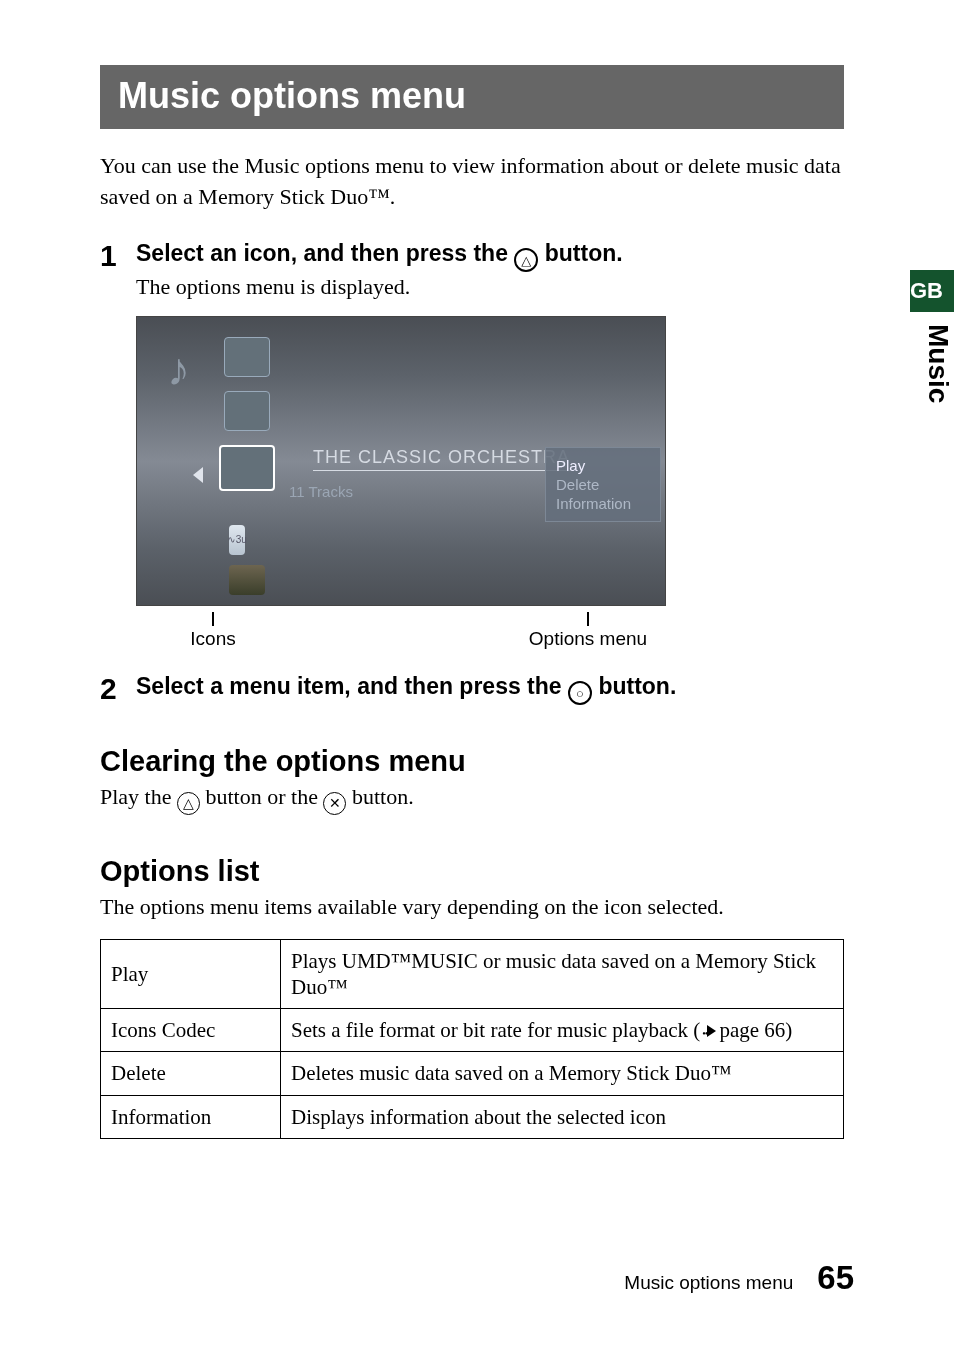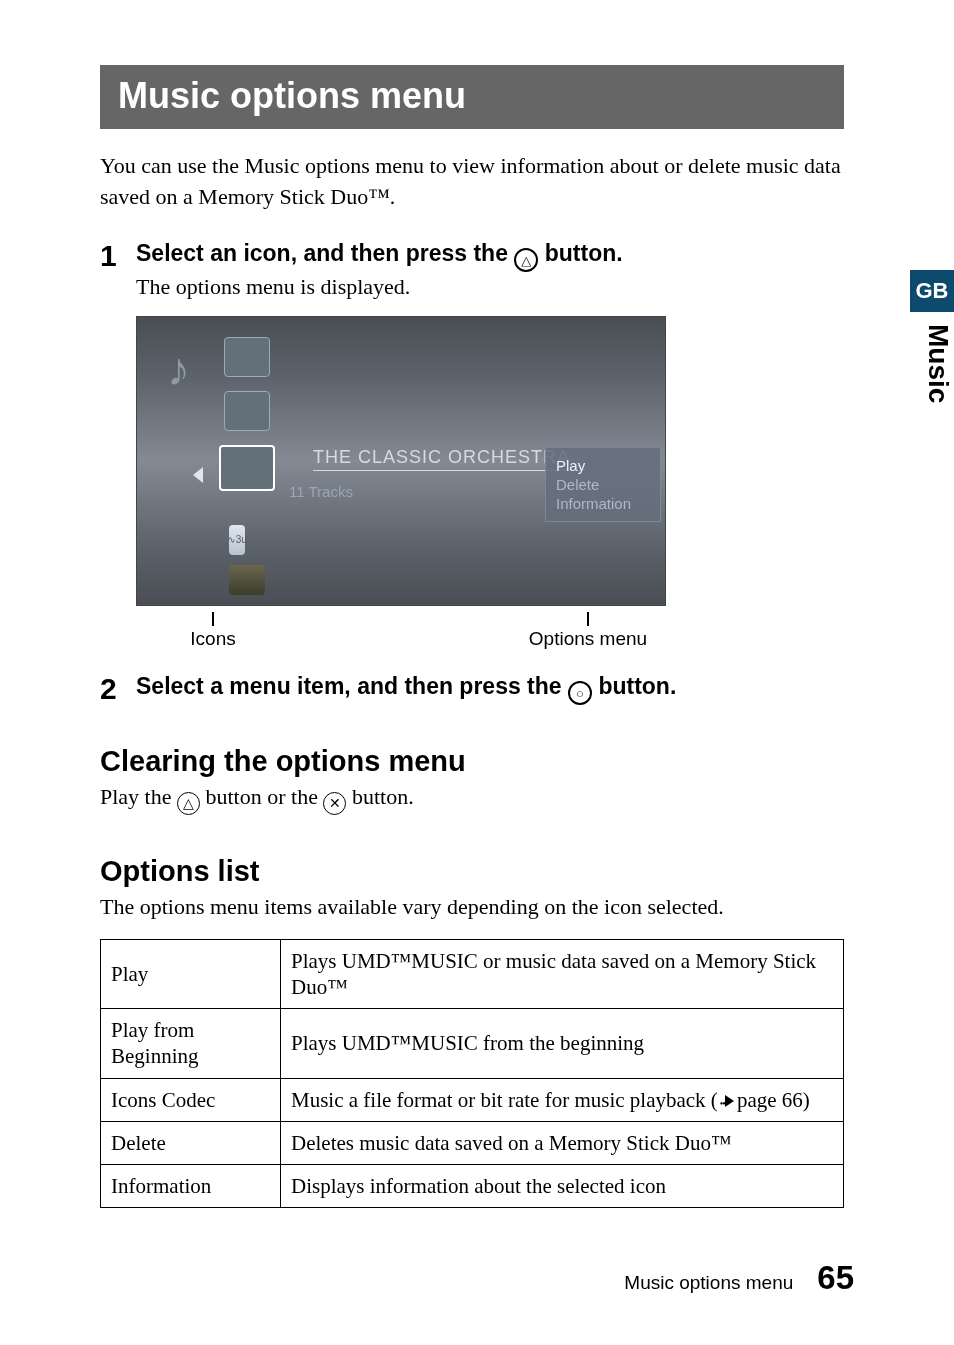--- a/index.html
+++ b/index.html
@@ -199,26 +199,26 @@
       line-height: 1.25;
     }
     table.opts td:first-child { width: 180px; }
     .side-tab {
       position: absolute;
       right: 0;
       top: 270px;
       width: 44px;
     }
     .tab-gb {
-      background: #0c4a6e;
+      background: #14532d;
       color: #fff;
       font-family: Arial, sans-serif;
       font-weight: 800;
       font-size: 22px;
-      text-align: center;
+      text-align: left;
       padding: 8px 0;
     }
     .tab-section {
       font-family: Arial, sans-serif;
       font-weight: 800;
       font-size: 28px;
       writing-mode: vertical-rl;
       margin: 12px auto 0 auto;
       letter-spacing: 0px;
       text-align: center;
@@ -305,27 +305,23 @@
   <div class="section-heading">Options list</div>
   <p class="section-text">The options menu items available vary depending on the icon selected.</p>
 
   <table class="opts">
     <tbody>
         <tr>
       <td>Play</td>
       <td>Plays UMD™MUSIC or music data saved on a Memory Stick Duo™</td>
     </tr>
     <tr>
-      <td>Play from Beginning</td>
-      <td>Plays UMD™MUSIC from the beginning</td>
-    </tr>
-    <tr>
       <td>Icons Codec</td>
       <td>
-        <span>Music a file format or bit rate for music playback (</span><span class="arrow-ref"></span><span class="tri-right"></span><span>page 66)</span>
+        <span>Sets a file format or bit rate for music playback (</span><span class="arrow-ref"></span><span class="tri-right"></span><span>page 66)</span>
       </td>
     </tr>
     <tr>
       <td>Delete</td>
       <td>Deletes music data saved on a Memory Stick Duo™</td>
     </tr>
     <tr>
       <td>Information</td>
       <td>Displays information about the selected icon</td>
     </tr>

